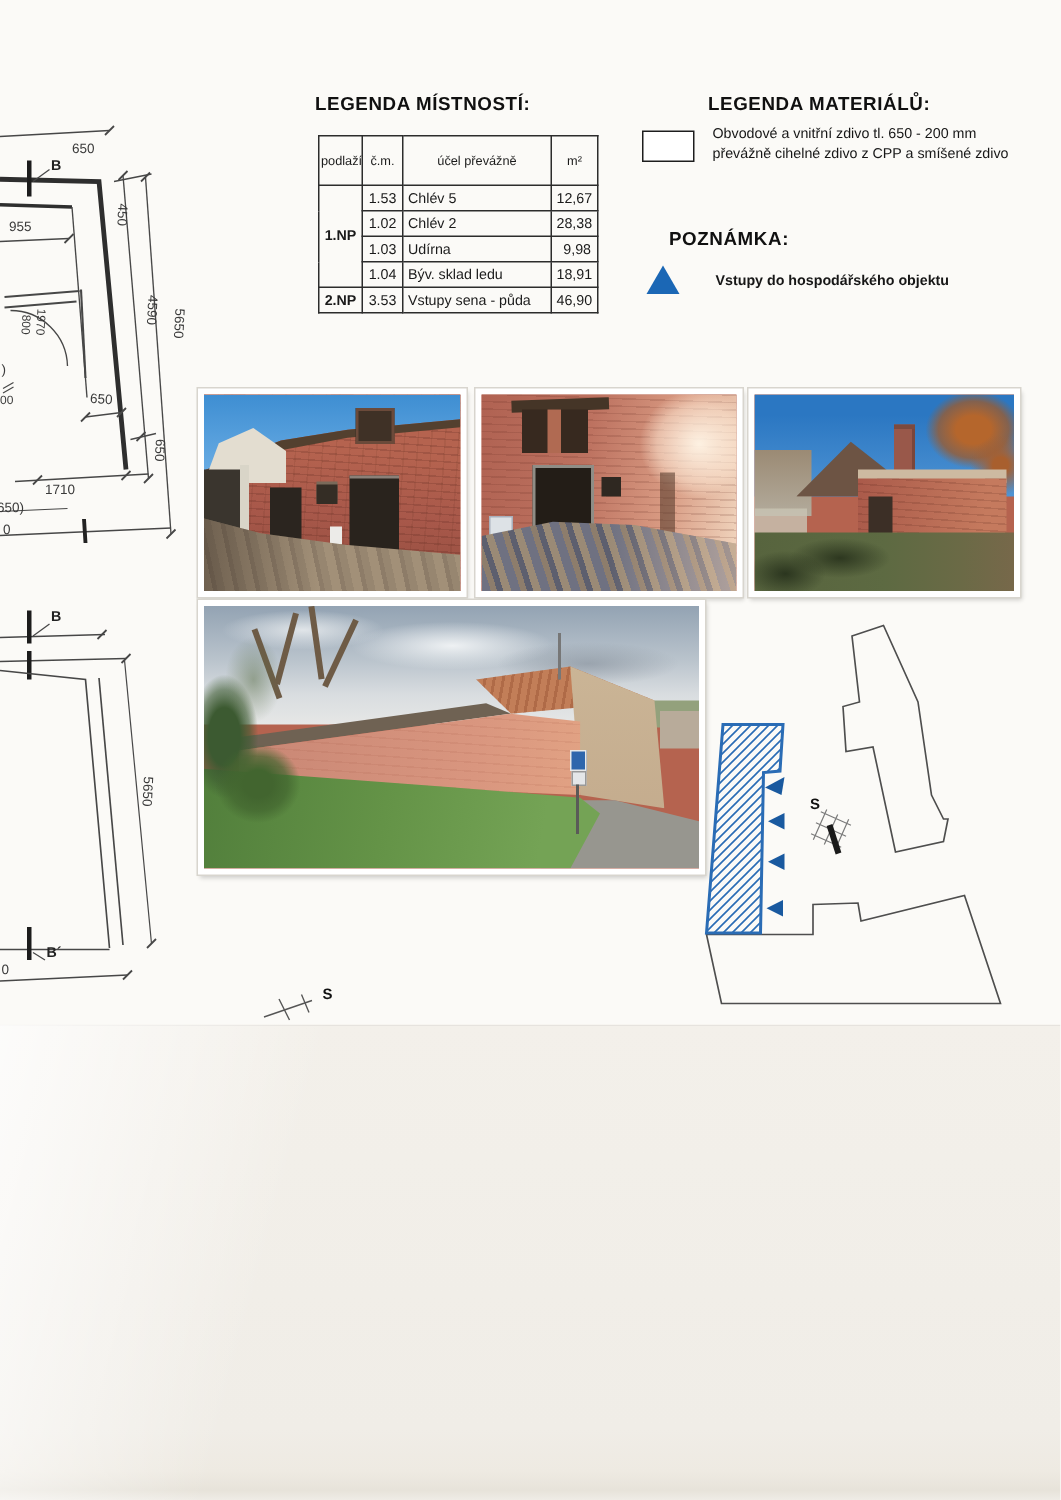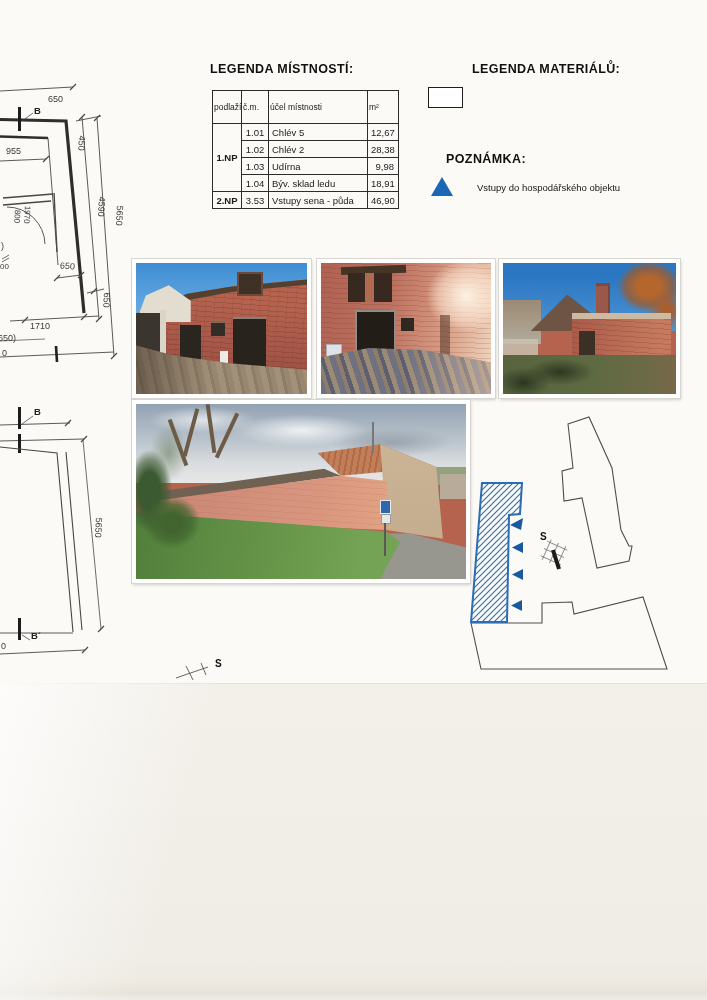--- a/index.html
+++ b/index.html
@@ -7,29 +7,29 @@
        font-family:"Liberation Sans",sans-serif;color:#222;}
   .sheet{position:absolute;inset:0;}
 
   
   .h-title{position:absolute;font-size:12.5px;font-weight:700;letter-spacing:.4px;color:#101010;white-space:nowrap;}
   .rooms{position:absolute;left:212px;top:90px;width:186px;border-collapse:collapse;table-layout:fixed;
          font-size:9.5px;color:#1a1a1a;}
   .rooms td{border:1px solid #2c2c2c;padding:0 3px;vertical-align:middle;overflow:hidden;white-space:nowrap;}
   .rooms tr{height:17px;}
   .rooms tr.hd{height:33px;}
-  .rooms tr.hd td{font-size:8.5px;padding:0 1px;}
+  .rooms tr.hd td{font-size:8.5px;text-align:center;padding:0 1px;}
   .rooms td.floor{font-weight:700;text-align:center;font-size:9.5px;}
   .rooms td.num{text-align:center;}
   .rooms td.area{text-align:right;padding-right:4px;}
   .swatch{position:absolute;left:428px;top:87px;width:33px;height:19px;background:#fff;border:1.6px solid #1d1d1d;}
   .mat-text{position:absolute;left:475px;top:84px;width:225px;font-size:9.5px;line-height:12.5px;color:#161616;}
   .note-tri{position:absolute;left:431px;top:177px;width:0;height:0;
             border-left:11px solid transparent;border-right:11px solid transparent;border-bottom:19px solid #1b67b5;}
-  .note-text{position:absolute;left:477px;top:182px;font-size:9.5px;color:#161616;white-space:nowrap;}
+  .note-text{position:absolute;left:477px;top:182px;font-size:9.5px;color:#161616;white-space:nowrap;font-weight:bold;}
 
   
   .dim{position:absolute;font-size:9px;color:#3a3a3a;white-space:nowrap;}
   .dim.b{font-weight:700;font-size:9.5px;color:#222;}
   .dim.rot{transform-origin:0 0;transform:rotate(93deg);}
   .dim.small{font-size:8px;}
   .north-s{position:absolute;font-weight:700;font-size:10px;color:#111;}
 
   
   .photo{position:absolute;background:#fff;padding:4px;box-shadow:0 0 0 1px #d8d5ce,1px 2px 3px rgba(0,0,0,.18);}
@@ -139,26 +139,26 @@
     <colgroup>
         <col style="width:29px">
         <col style="width:27px">
         <col style="width:99px">
         <col style="width:31px">
       </colgroup>
     <tbody>
         <tr class="hd">
       <td>podlaží</td>
       <td>č.m.</td>
-      <td>účel místnosti</td>
+      <td>účel převážně</td>
       <td>m²</td>
     </tr>
     <tr>
       <td class="floor" rowspan="4">1.NP</td>
-      <td class="num">1.01</td>
+      <td class="num">1.53</td>
       <td>Chlév 5</td>
       <td class="area">12,67</td>
     </tr>
     <tr>
       <td class="num">1.02</td>
       <td>Chlév 2</td>
       <td class="area">28,38</td>
     </tr>
     <tr>
       <td class="num">1.03</td>
@@ -173,20 +173,24 @@
     <tr>
       <td class="floor">2.NP</td>
       <td class="num">3.53</td>
       <td>Vstupy sena - půda</td>
       <td class="area">46,90</td>
     </tr>
   </tbody>
     </table>
 
   <div class="swatch"></div>
+  <div class="mat-text">
+    <div>Obvodové a vnitřní zdivo tl. 650 - 200 mm</div>
+    <div>převážně cihelné zdivo z CPP a smíšené zdivo</div>
+  </div>
 
   <div class="h-title" style="left:446px;top:152px;">POZNÁMKA:</div>
   <div class="note-tri"></div>
   <div class="note-text">Vstupy do hospodářského objektu</div>
 
   <svg class="linework" width="707" height="1000" viewBox="0 0 707 1000">
     <defs>
       <pattern id="hatch" width="6" height="6" patternUnits="userSpaceOnUse">
         <path d="M-1.5,1.5 L1.5,-1.5 M-1.5,7.5 L7.5,-1.5 M4.5,7.5 L7.5,4.5" stroke="#2a6cb5" stroke-width="1.1" fill="none"></path>
       </pattern>

